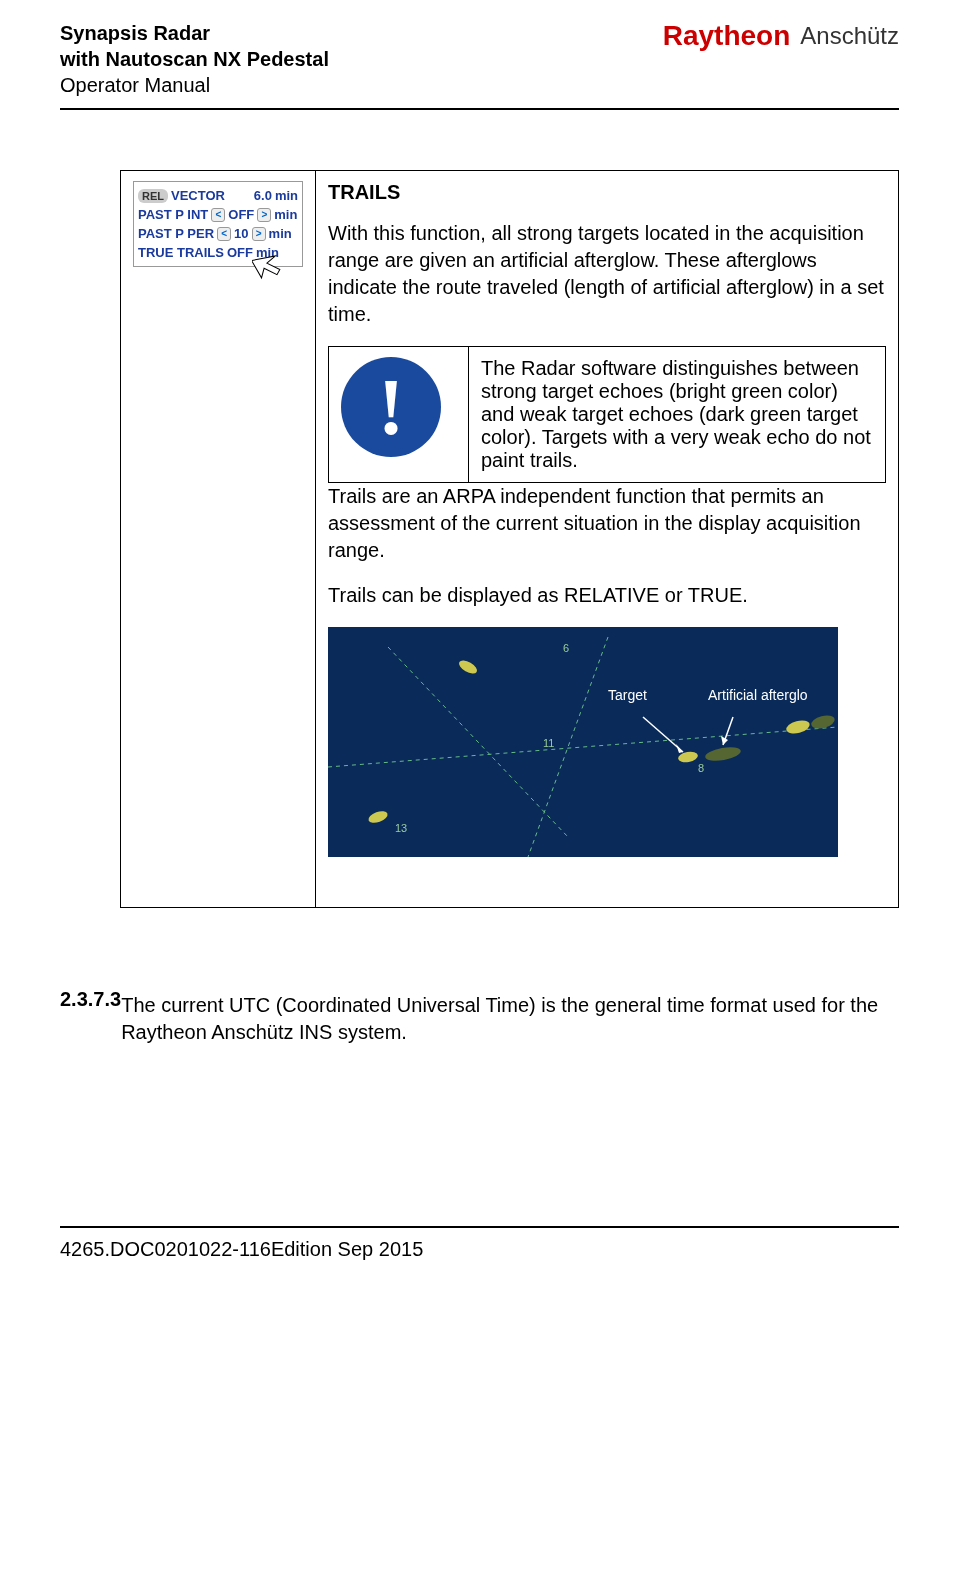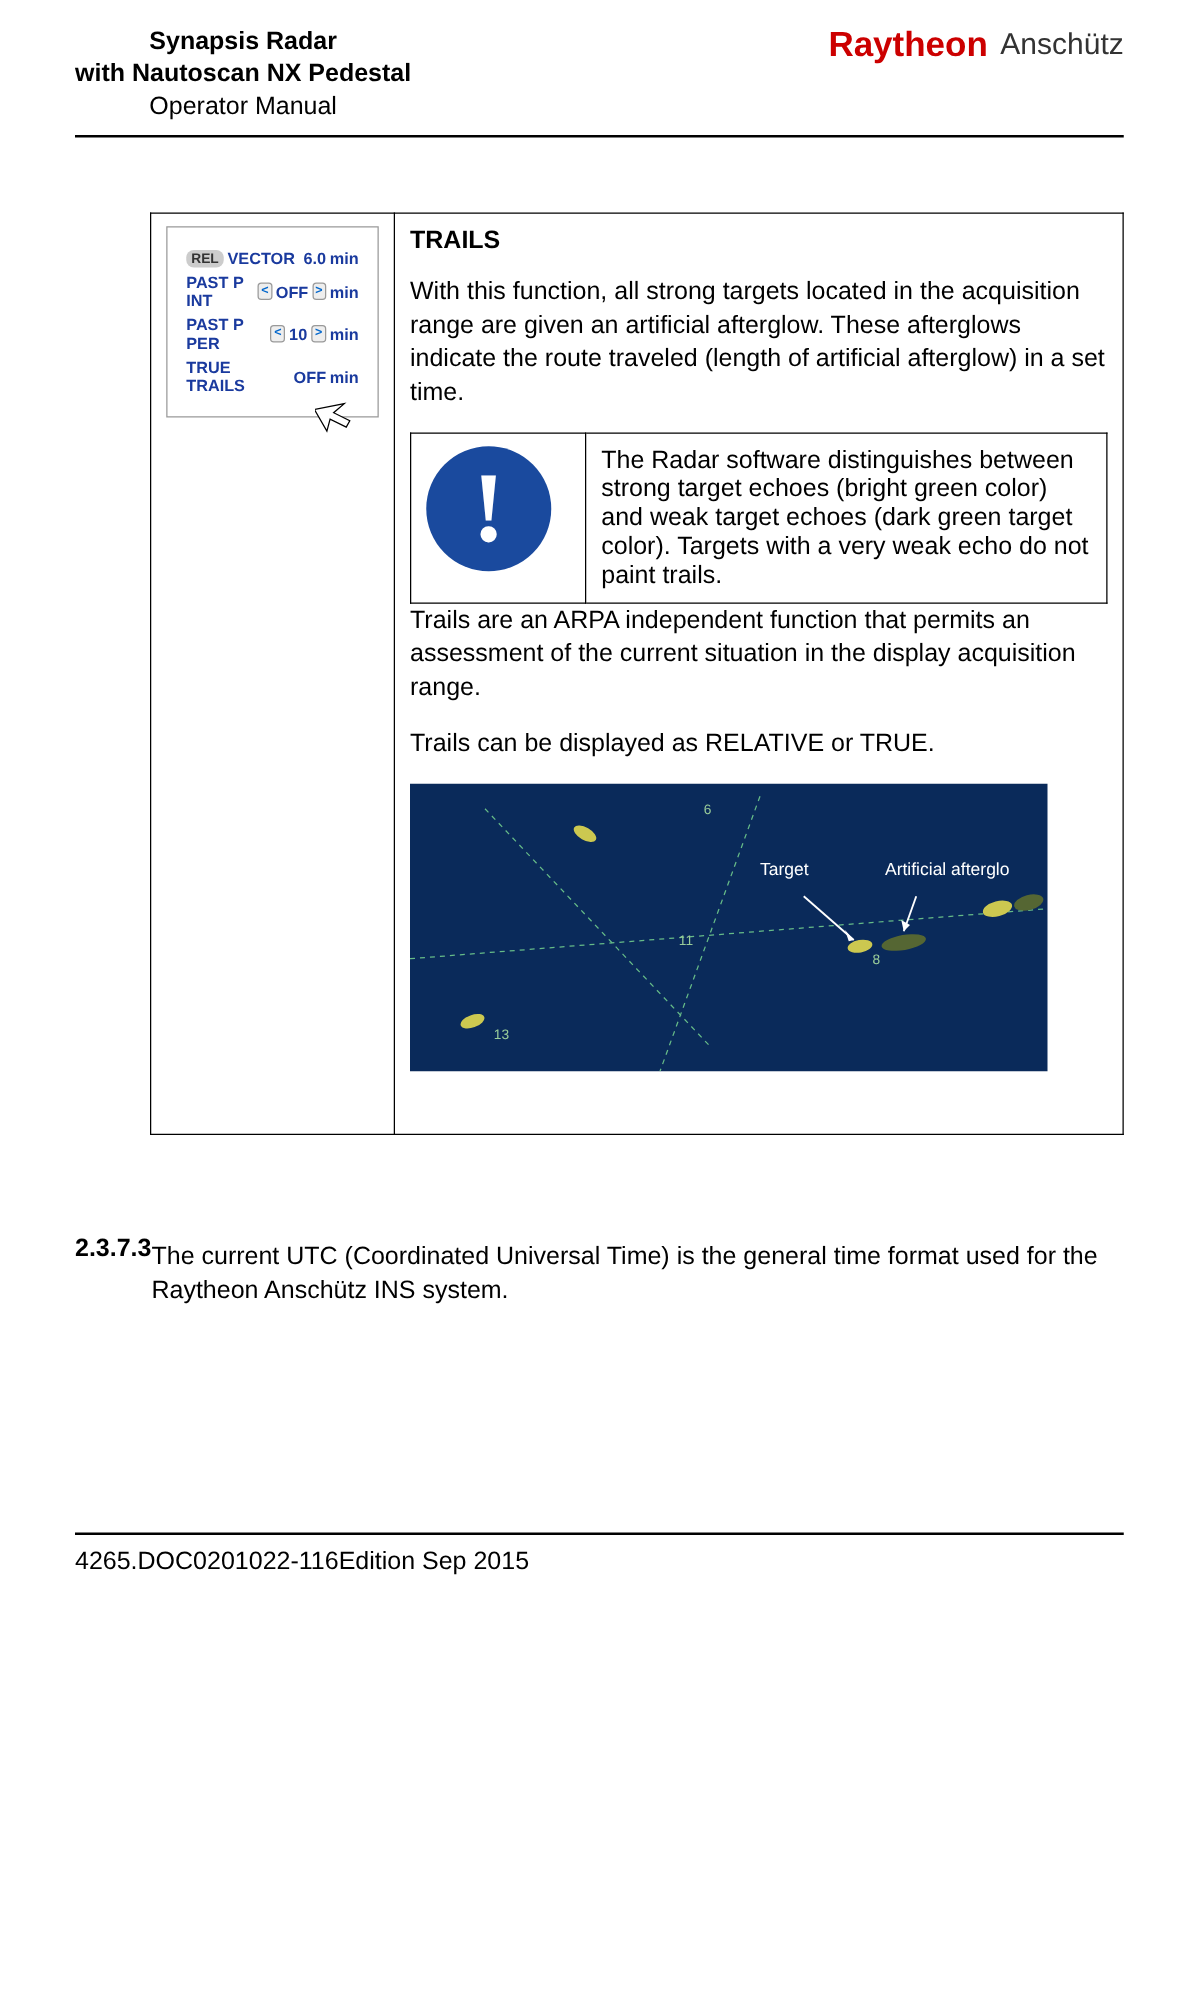--- a/index.html
+++ b/index.html
@@ -17,21 +17,20 @@
     }
     .header {
       display: flex;
       justify-content: space-between;
       align-items: flex-start;
       margin-bottom: 10px;
     }
     .header-left {
       font-size: 20px;
       line-height: 1.3;
-      text-align: center;
     }
     .header-left .bold {
       font-weight: bold;
     }
     .header-right {
       display: flex;
       align-items: center;
       gap: 10px;
     }
     .raytheon {
@@ -77,21 +76,21 @@
       margin-bottom: 16px;
     }
     .para {
       margin-bottom: 18px;
       line-height: 1.35;
     }
     .control-img {
       width: 170px;
       background: #fff;
       border: 1px solid #999;
-      padding: 15px;
+      padding: 4px;
       font-size: 12px;
       position: relative;
     }
     .control-row {
       display: flex;
       align-items: center;
       gap: 3px;
       padding: 2px 0;
       color: #1a3a9e;
       font-weight: bold;
@@ -273,21 +272,21 @@
             <ellipse cx="495" cy="95" rx="12" ry="6" fill="#556633" transform="rotate(-15 495 95)"></ellipse>
             <line x1="315" y1="90" x2="355" y2="125" stroke="#fff" stroke-width="1.5"></line>
             <polygon points="355,125 348,117 351,126" fill="#fff"></polygon>
             <line x1="405" y1="90" x2="395" y2="118" stroke="#fff" stroke-width="1.5"></line>
             <polygon points="395,118 393,109 400,113" fill="#fff"></polygon>
           </svg>
           <div class="radar-label" style="top:60px; left:280px;">Target</div>
           <div class="radar-label" style="top:60px; left:380px;">Artificial afterglo</div>
           <div class="radar-label" style="top:15px; left:235px; color:#9c9; font-size:11px;">6</div>
           <div class="radar-label" style="top:135px; left:370px; color:#9c9; font-size:11px;">8</div>
-          <div class="radar-label" style="top:120px; left:215px; color:#9c9; font-size:11px;">11</div>
+          <div class="radar-label" style="top:110px; left:215px; color:#9c9; font-size:11px;">11</div>
           <div class="radar-label" style="top:195px; left:67px; color:#9c9; font-size:11px;">13</div>
         </div>
       </td>
     </tr>
   </tbody>
     </table>
 
   <div class="section-heading">
     <div class="section-num">2.3.7.3</div>
     <div>

